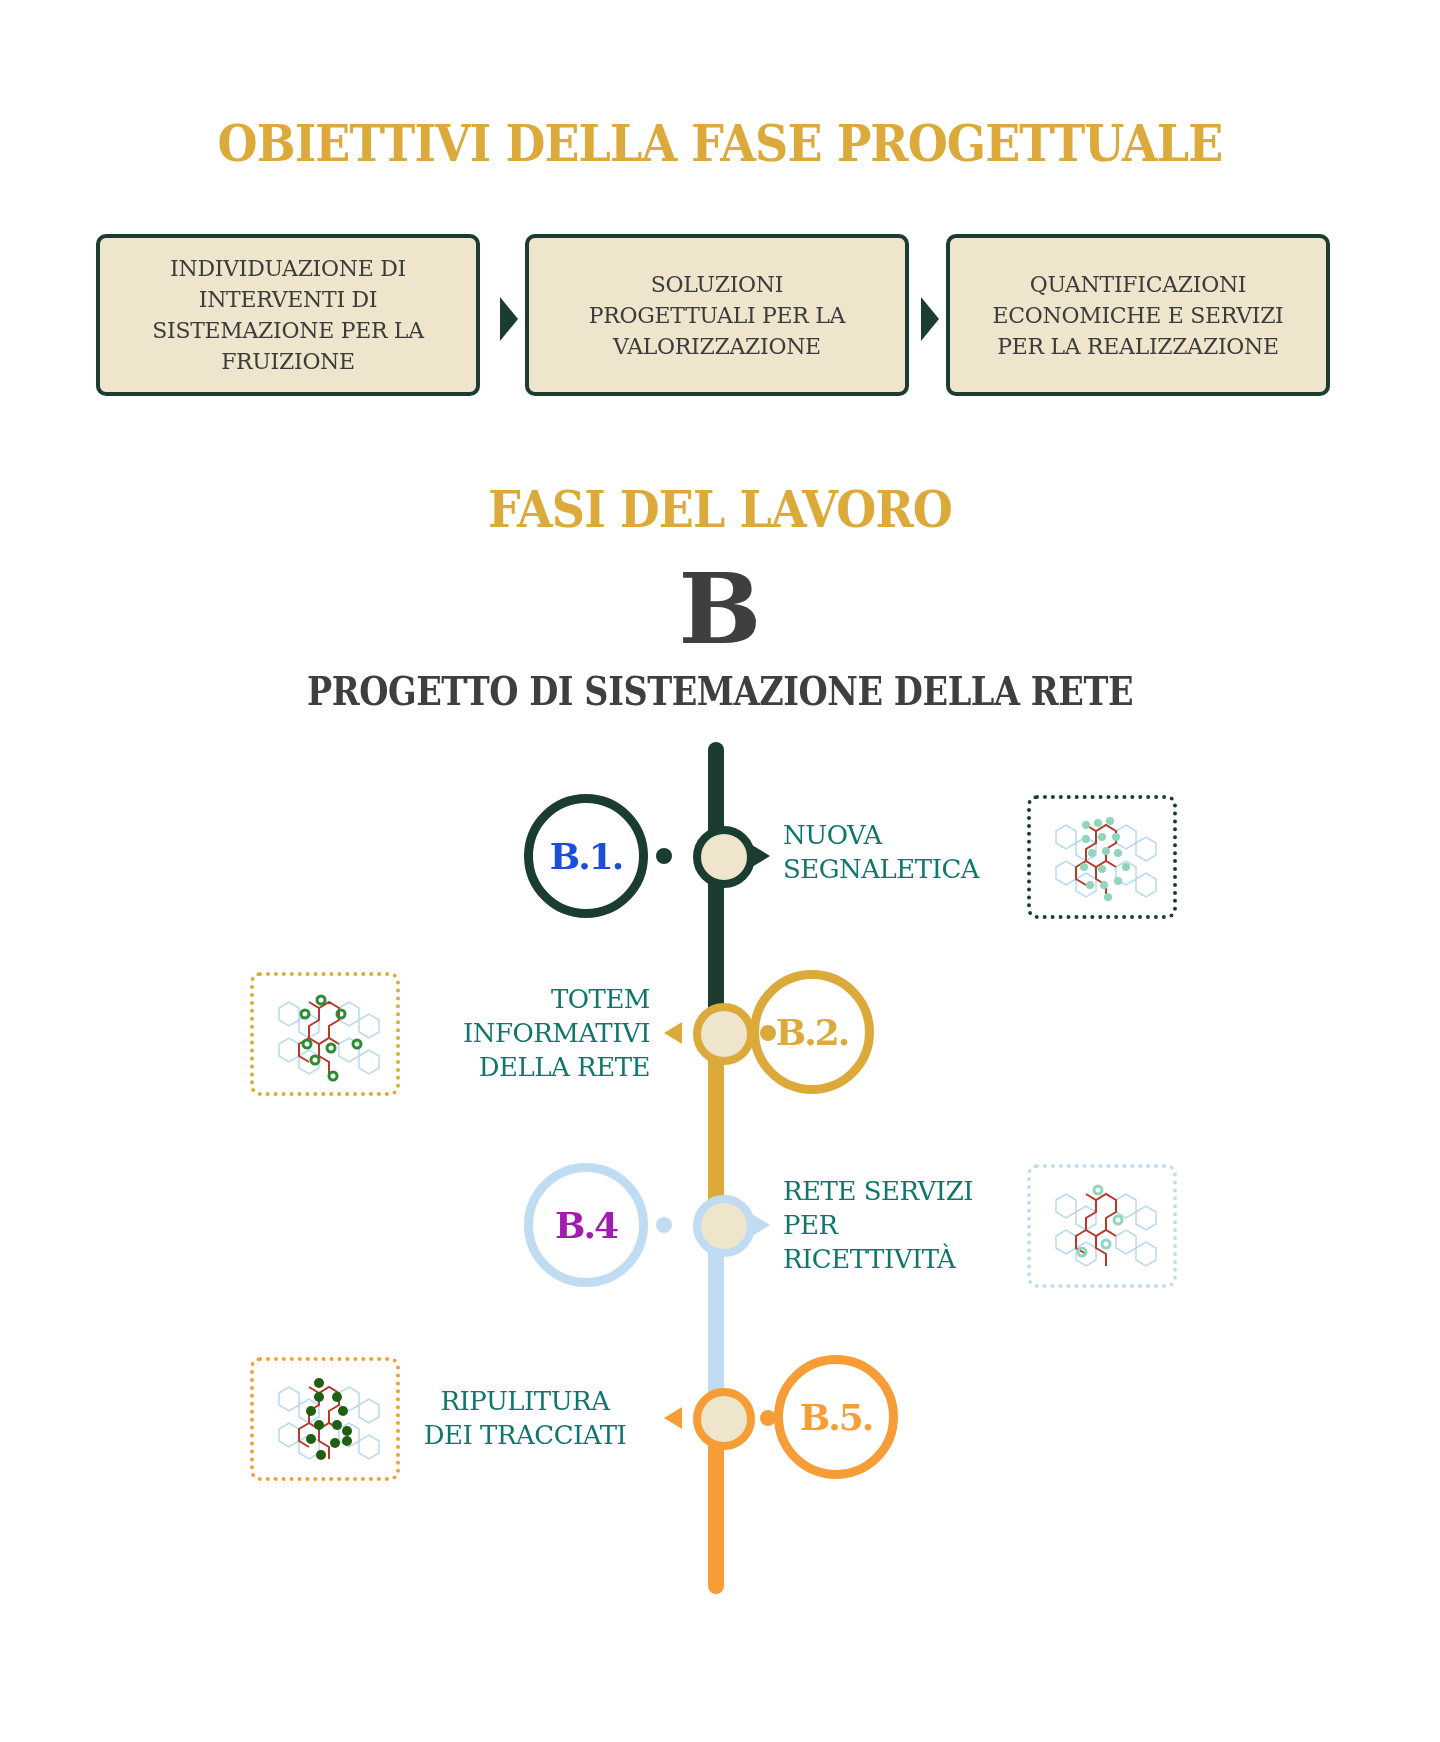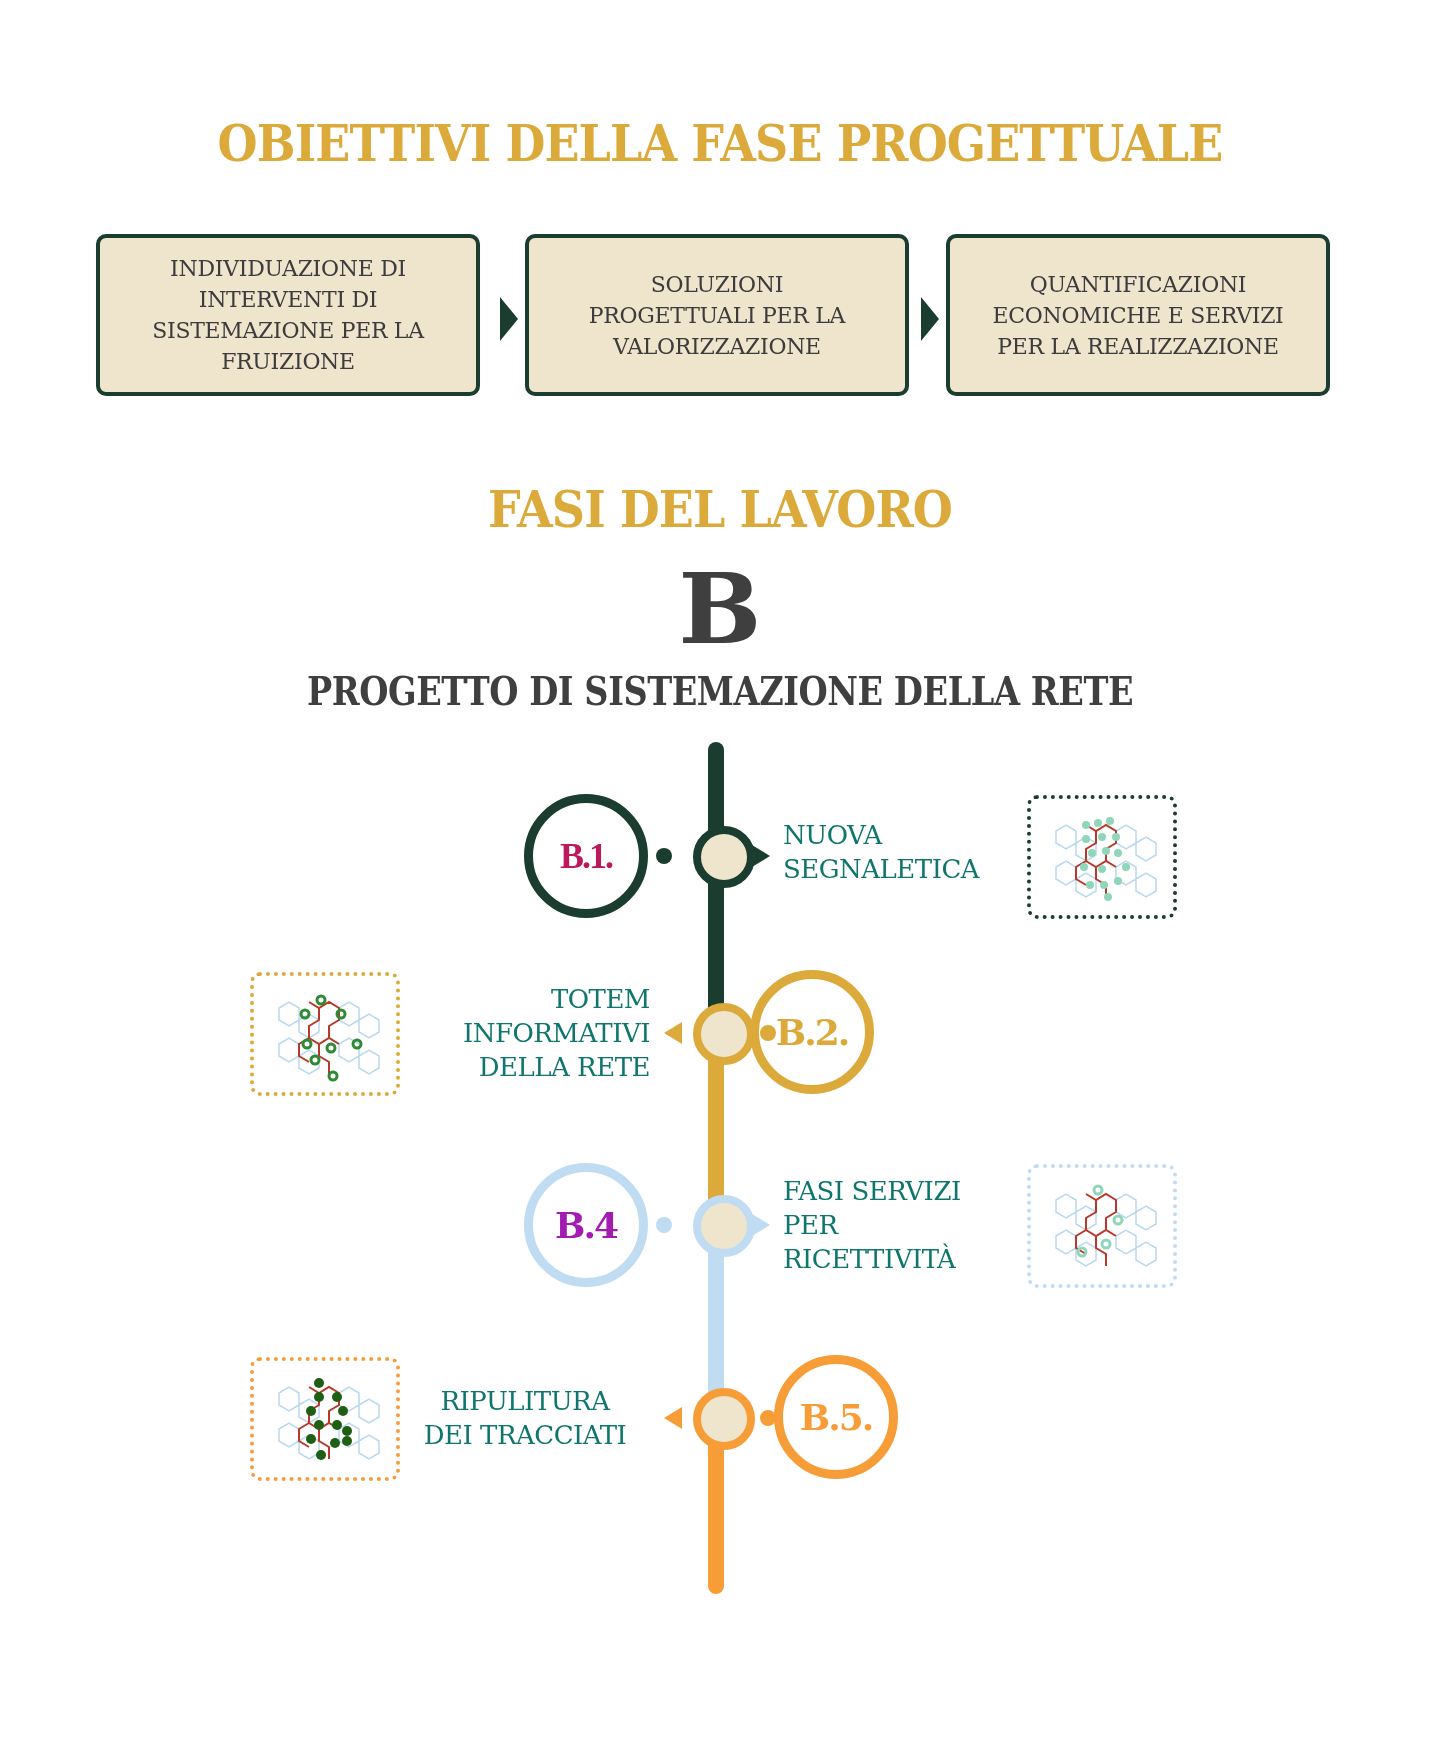--- a/index.html
+++ b/index.html
@@ -68,21 +68,21 @@
 <div class="subtitle">PROGETTO DI SISTEMAZIONE DELLA RETE</div>
 
 <div class="timeline-seg" style="top:742px; height:300px; background:#1b3d30; border-radius:8px 8px 0 0;"></div>
 <div class="timeline-seg" style="top:1030px; height:200px; background:#dcaa3a;"></div>
 <div class="timeline-seg" style="top:1225px; height:195px; background:#c0dcf2;"></div>
 <div class="timeline-seg" style="top:1418px; height:176px; background:#f79d38; border-radius:0 0 8px 8px;"></div>
 
 <div>
   <div class="node-small" style="top:826px; border-color:#1b3d30;"></div>
   <div class="node-big" style="left:524px; top:794px; border-color:#1b3d30;">
-    <span class="lbl" style="color:#be185d;font-family:Liberation Serif, serif;">B.1.</span>
+    <span class="lbl" style="color:#1d4ed8;">B.1.</span>
   </div>
   <div class="nub" style="left:656px; top:848px; background:#1b3d30;"></div>
   <div class="tri-right" style="left:752px; top:845px; border-left-color:#1b3d30;"></div>
   <div class="step-text right" style="left:783px; top:818px;">NUOVA
 SEGNALETICA</div>
   <div class="thumb" style="left:1027px; top:795px; border-color:#1b3d30;">
     <svg width="120" height="100" viewBox="0 0 120 100">
       <g stroke="#b9d9ee" stroke-width="1.5" fill="none">
         <path d="M10 20 l10 -6 10 6 v12 l-10 6 -10 -6z M30 32 l10 -6 10 6 v12 l-10 6 -10 -6z M10 56 l10 -6 10 6 v12 l-10 6 -10 -6z M30 68 l10 -6 10 6 v12 l-10 6 -10 -6z M70 20 l10 -6 10 6 v12 l-10 6 -10 -6z M90 32 l10 -6 10 6 v12 l-10 6 -10 -6z M70 56 l10 -6 10 6 v12 l-10 6 -10 -6z M90 68 l10 -6 10 6 v12 l-10 6 -10 -6z"></path>
       </g>
@@ -143,21 +143,21 @@
   </div>
 </div>
 
 <div>
   <div class="node-small" style="top:1195px; border-color:#c0dcf2;"></div>
   <div class="node-big" style="left:524px; top:1163px; border-color:#c0dcf2;">
     <span class="lbl" style="color:#a21caf;">B.4</span>
   </div>
   <div class="nub" style="left:656px; top:1217px; background:#c0dcf2;"></div>
   <div class="tri-right" style="left:752px; top:1214px; border-left-color:#c0dcf2;"></div>
-  <div class="step-text right" style="left:783px; top:1174px;">FASI SERVIZI
+  <div class="step-text right" style="left:783px; top:1174px;">RETE SERVIZI
 PER
 RICETTIVITÀ</div>
   <div class="thumb" style="left:1027px; top:1164px; border-color:#c0dcf2;">
     <svg width="120" height="100" viewBox="0 0 120 100">
       <g stroke="#b9d9ee" stroke-width="1.5" fill="none">
         <path d="M10 20 l10 -6 10 6 v12 l-10 6 -10 -6z M30 32 l10 -6 10 6 v12 l-10 6 -10 -6z M10 56 l10 -6 10 6 v12 l-10 6 -10 -6z M30 68 l10 -6 10 6 v12 l-10 6 -10 -6z M70 20 l10 -6 10 6 v12 l-10 6 -10 -6z M90 32 l10 -6 10 6 v12 l-10 6 -10 -6z M70 56 l10 -6 10 6 v12 l-10 6 -10 -6z M90 68 l10 -6 10 6 v12 l-10 6 -10 -6z"></path>
       </g>
       <g stroke="#b8382b" stroke-width="2" fill="none">
         <path d="M40 14 l10 6 10 -6 10 6 v12 l-10 6 v12 l-10 6 v12 l10 6 v12 M50 20 v12 l-10 6 v12 l10 6 10 -6 10 6 M40 50 l-10 6 v12 l10 6"></path>
       </g>

